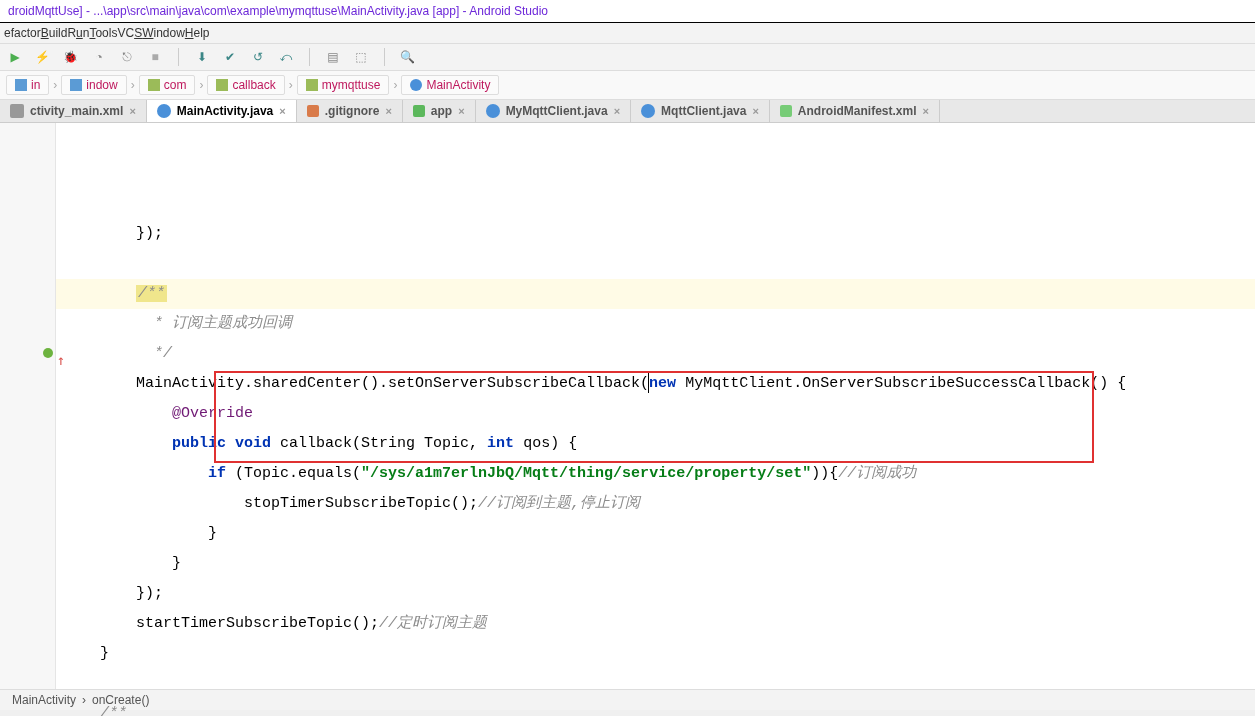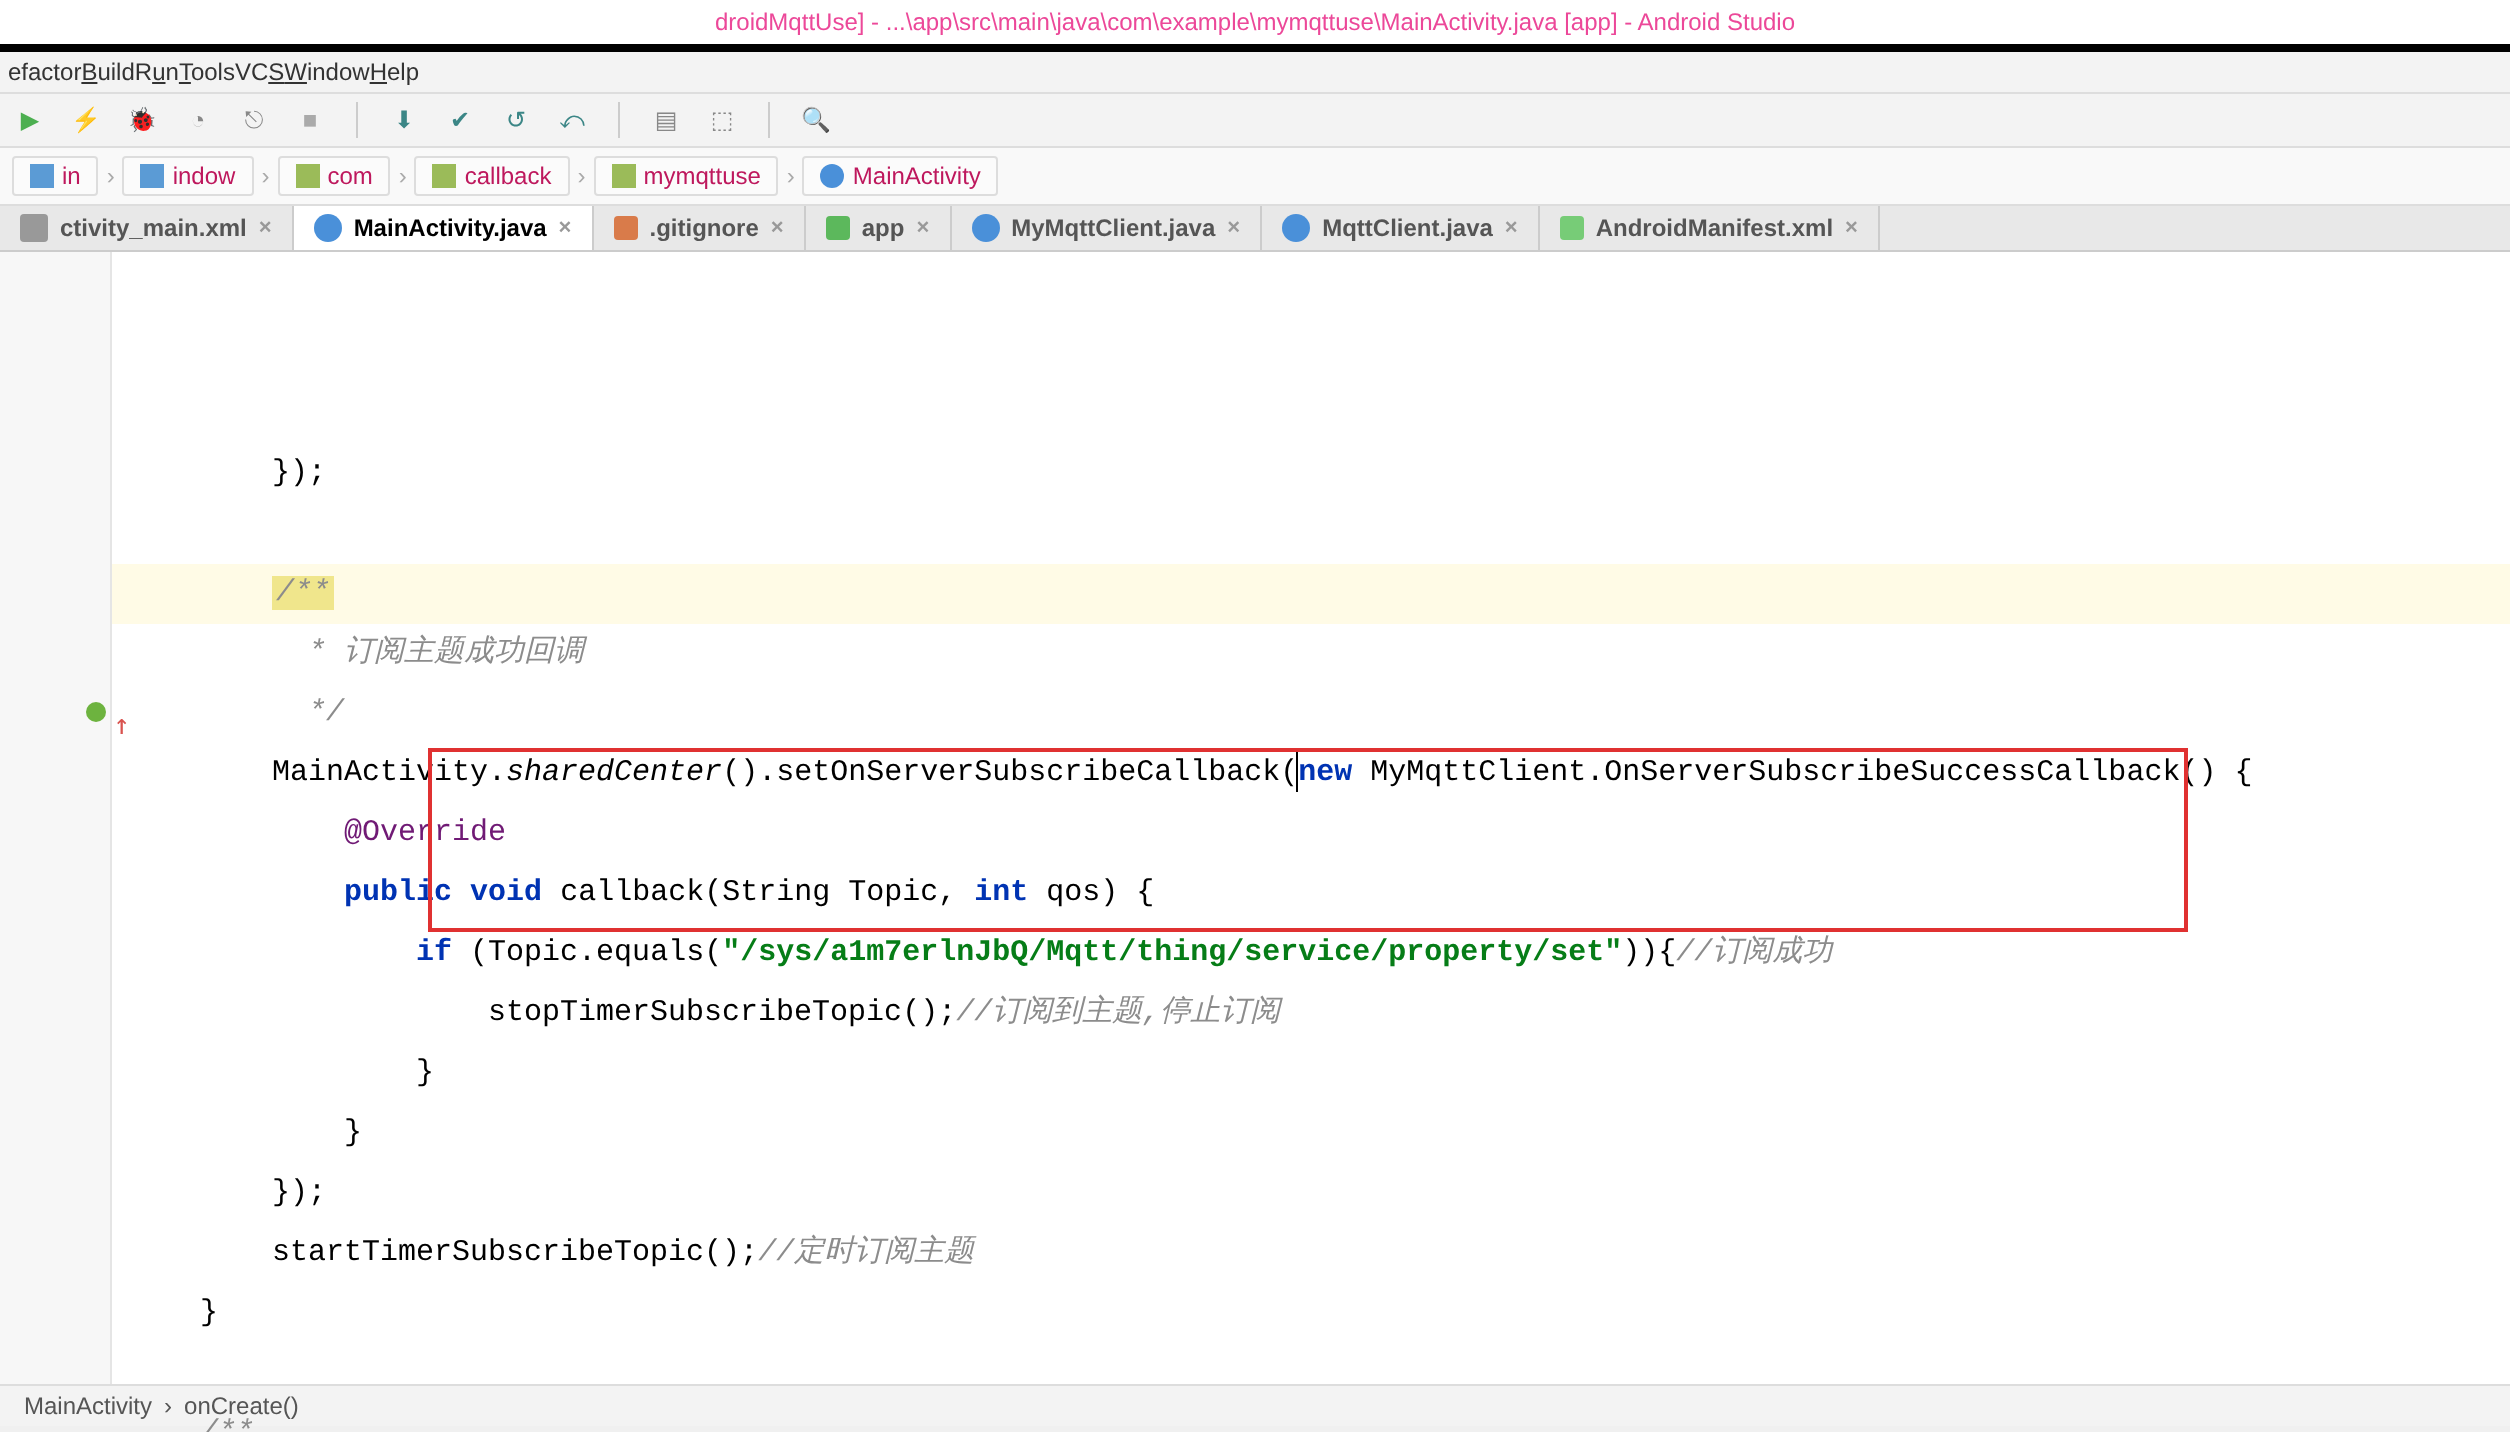--- a/index.html
+++ b/index.html
@@ -9,23 +9,22 @@
     background: #f0f0f0;
     color: #333;
     overflow: hidden;
     width: 1255px;
     height: 716px;
   }
   .titlebar {
     background: #fff;
     padding: 4px 8px;
     font-size: 12px;
-    color: #ec4899;
-    border-bottom: 4px solid #000000;
-    text-align: center;
+    color: #6d28d9;
+    border-bottom: 1px solid #000000;
   }
   .menubar {
     background: #f3f3f3;
     padding: 3px 4px;
     border-bottom: 1px solid #ddd;
     display: flex;
   }
   .menubar span { cursor: default; }
   .menubar span u { text-decoration: underline; }
   .toolbar {
@@ -143,21 +142,21 @@
   }
   .statusbar {
     background:#f3f3f3;
     border-top:1px solid #ddd;
     padding:3px 12px;
     font-size:12px;
     color:#555;
     display:flex;
     gap:6px;
   }
-  .ital { font-style:italic; }
+  .ital { }
 </style>
 </head>
 <body>
 
 <div class="titlebar">droidMqttUse] - ...\app\src\main\java\com\example\mymqttuse\MainActivity.java [app] - Android Studio</div>
 
 <div class="menubar">
   <span><span>efactor</span></span>
   <span><u>B</u>uild</span>
   <span>R<u>u</u>n</span>

